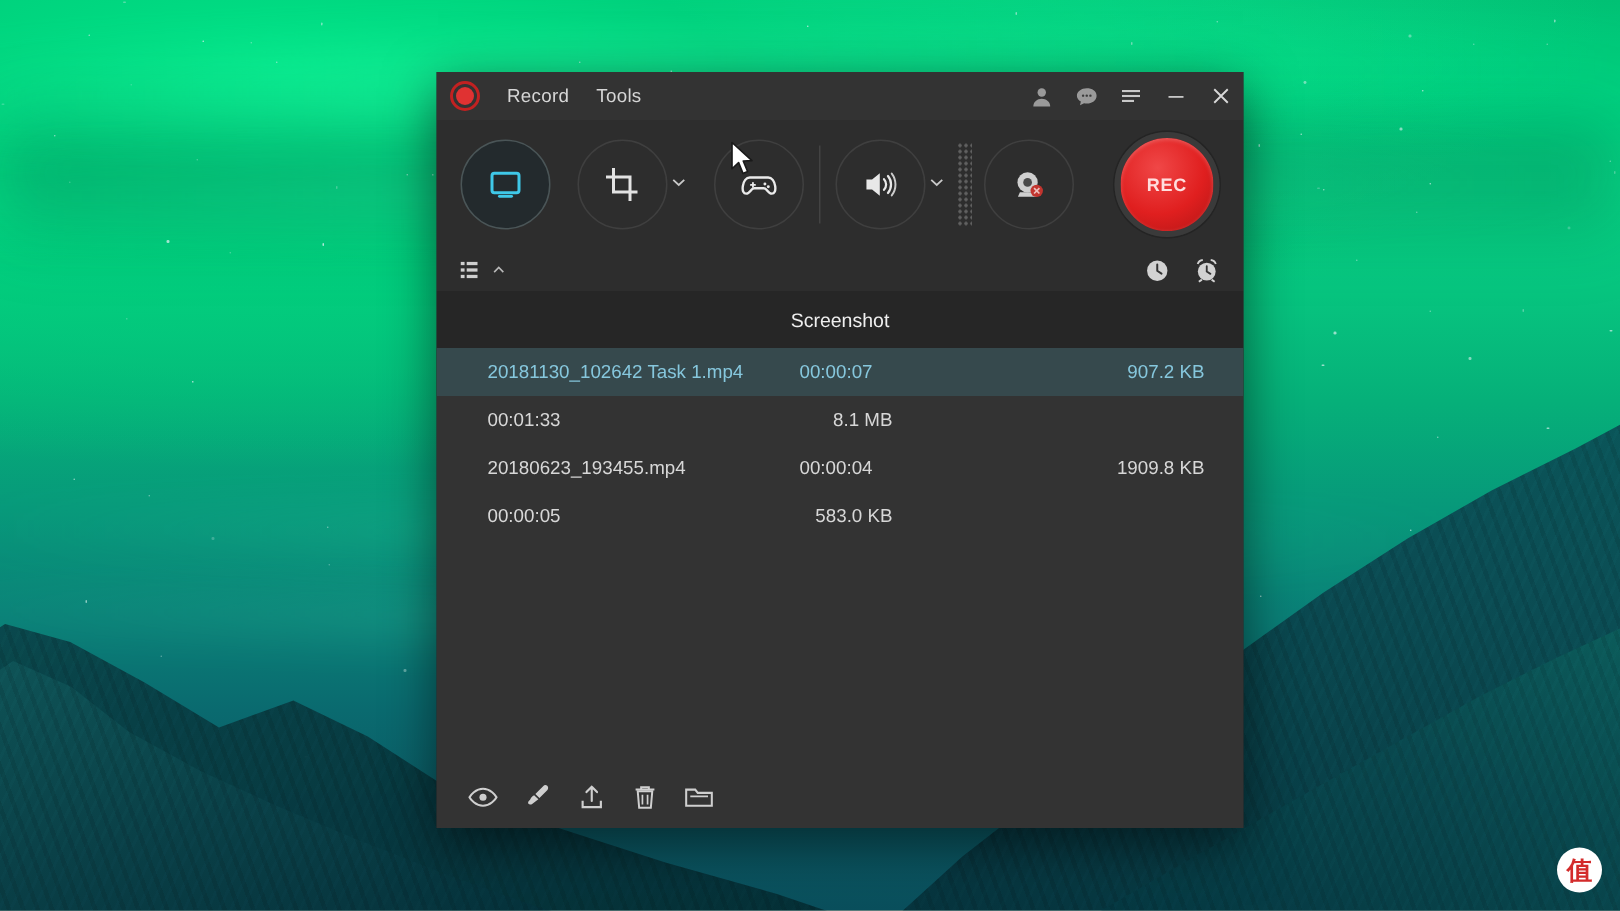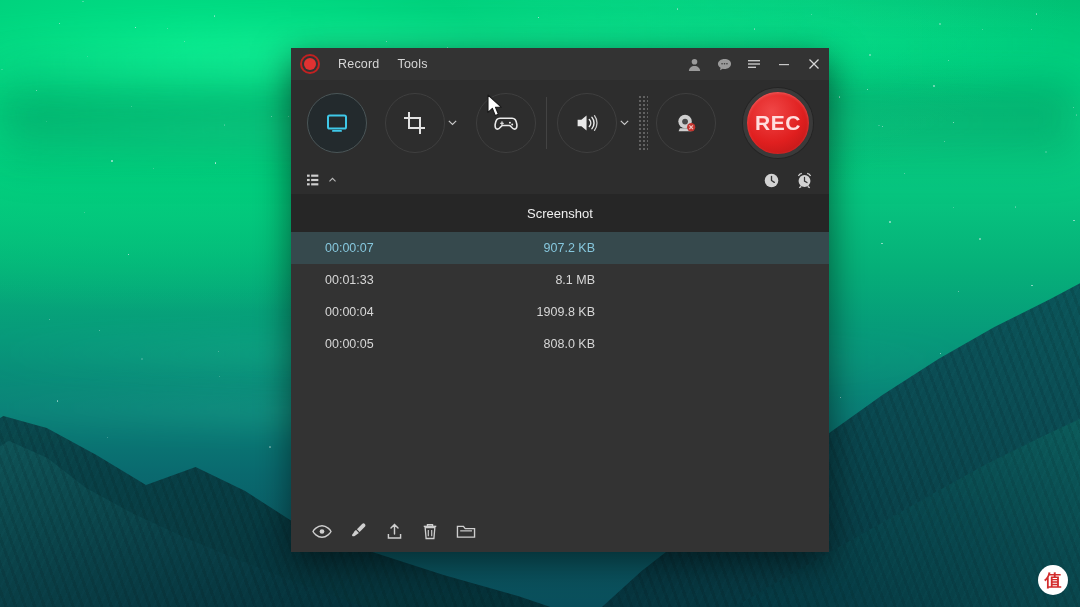--- a/index.html
+++ b/index.html
@@ -149,21 +149,21 @@
     background-image: radial-gradient(#6a6a6a 1px, rgba(0,0,0,0) 1.2px);
     background-size: 4px 4px;
     opacity: .85;
     margin: 0 8px;
   }
   .rec-btn {
     width: 62px; height: 62px; border-radius:50%;
     background: radial-gradient(circle at 40% 32%, #f04747 0%, #e01f1f 55%, #b01515 100%);
     border: 4px solid #3a3a3a;
     display:flex; align-items:center; justify-content:center;
-    color:#ffdede; font-size:21px; font-weight:bold; letter-spacing:.5px;
+    color:#ffdede; font-size:12px; font-weight:bold; letter-spacing:.5px;
     box-shadow: 0 0 0 1px #242424, inset 0 1px 3px rgba(255,255,255,.25);
     position: relative; cursor: default;
     flex: 0 0 auto;
   }
 
   
   .subbar {
     height: 28px; min-height:28px;
     background:#2d2d2d;
     display:flex; align-items:center;
@@ -570,34 +570,36 @@
       </div>
     </div>
 
     <div class="tabs">
       <div class="tab inactive">Screenshot</div>
     </div>
 
     <div class="list-area">
       <div class="rows" id="rows">
           <div class="row selected">
+            <div class="name">20181130_102642 Task 1.mp4</div>
             <div class="dur">00:00:07</div>
             <div class="size">907.2 KB</div>
           </div>
           <div class="row">
             <div class="dur">00:01:33</div>
             <div class="size">8.1 MB</div>
           </div>
           <div class="row">
+            <div class="name">20180623_193455.mp4</div>
             <div class="dur">00:00:04</div>
             <div class="size">1909.8 KB</div>
           </div>
           <div class="row">
             <div class="dur">00:00:05</div>
-            <div class="size">808.0 KB</div>
+            <div class="size">583.0 KB</div>
           </div>
         </div>
       <div class="spacer"></div>
       <div class="bottombar">
         <div class="bb-btn">
           <svg width="20" height="15" viewBox="0 0 22 15">
               <path d="M11 1.2C5.6 1.2 1.8 6 1.1 7.5c.7 1.5 4.5 6.3 9.9 6.3s9.2-4.8 9.9-6.3C20.2 6 16.4 1.2 11 1.2z" fill="none" stroke="#cfcfcf" stroke-width="1.5"></path>
               <circle cx="11" cy="7.5" r="2.6" fill="#cfcfcf"></circle>
             </svg>
         </div>

